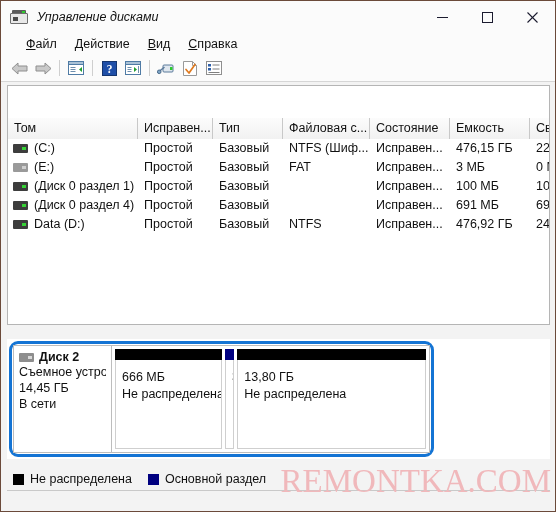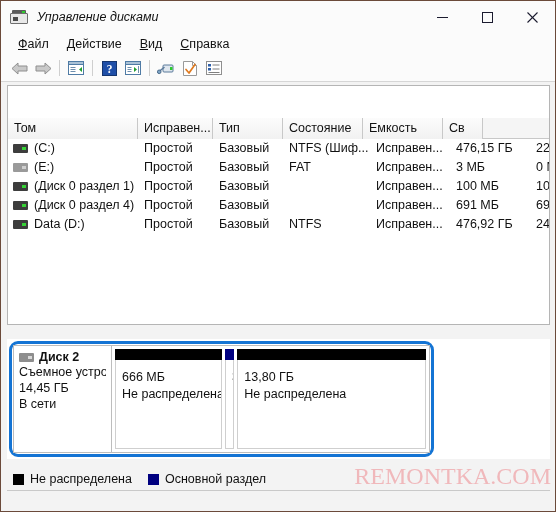--- a/index.html
+++ b/index.html
@@ -89,21 +89,21 @@
 
   
   .menubar {
     position: absolute;
     left: 0; top: 32px;
     width: 554px;
     height: 22px;
     background: #fbfbfb;
     display: flex;
     align-items: center;
-    padding-left: 8px;
+    padding-left: 16px;
     box-sizing: border-box;
   }
   .menu-item {
     font-size: 12.5px;
     color: #111;
     padding: 2px 9px 2px 9px;
     white-space: nowrap;
   }
   .menu-item u { text-decoration: underline; }
 
@@ -354,21 +354,21 @@
     height: 1px;
     background: #c9c9c9;
   }
 
   
   .watermark {
     position: absolute;
     right: 4px;
     top: 462px;
     font-family: "Liberation Serif", serif;
-    font-size: 24px;
+    font-size: 33px;
     letter-spacing: 0px;
     color: #f0b8bb;
     white-space: nowrap;
     pointer-events: none;
     user-select: none;
   }
 </style>
 </head>
 <body>
 
@@ -483,20 +483,21 @@
         <line x1="2.5" y1="11.5" x2="13.5" y2="11.5" stroke="#7f7f7f"></line>
       </svg>
     </div>
   </div>
 
   <div class="listpane">
     <div class="lheader">
       <div class="lh" style="width:130px">Том</div>
       <div class="lh" style="width:75px">Исправен...</div>
       <div class="lh" style="width:70px">Тип</div>
+      <div class="lh" style="width:87px">Файловая с...</div>
       <div class="lh" style="width:80px">Состояние</div>
       <div class="lh" style="width:80px">Емкость</div>
       <div class="lh" style="width:40px">Св</div>
     </div>
 
     <div class="lrow">
       <div class="lc vol" style="width:130px">
         <span class="voldrive">
             <span class="vd-body"></span>
             <span class="vd-led"></span>

